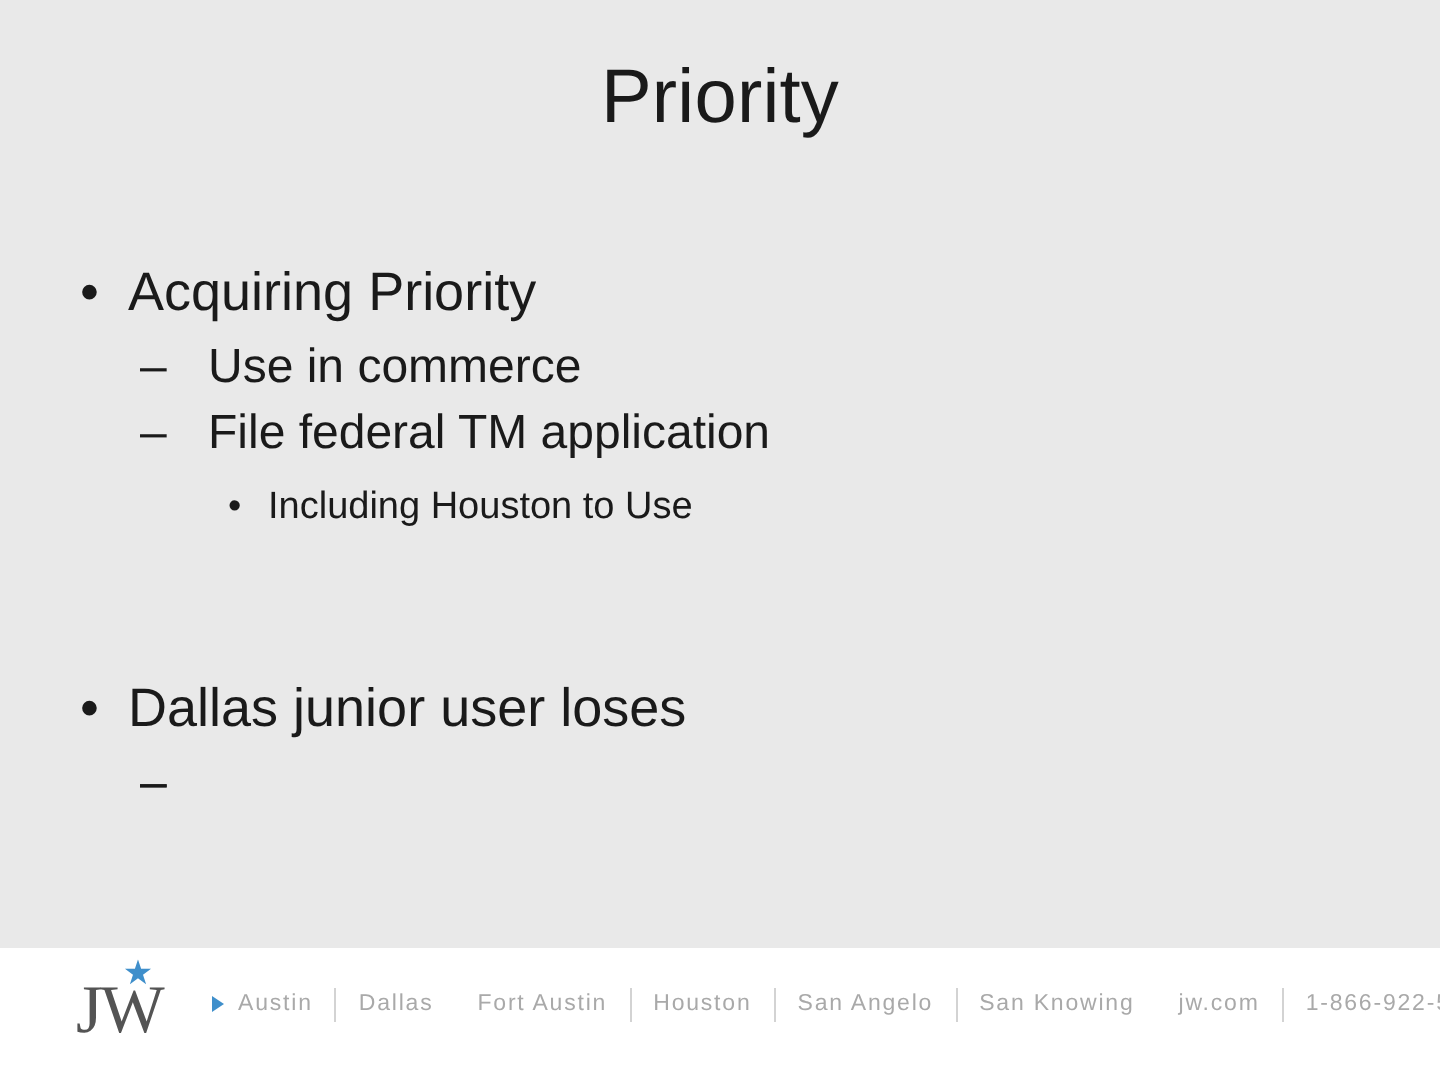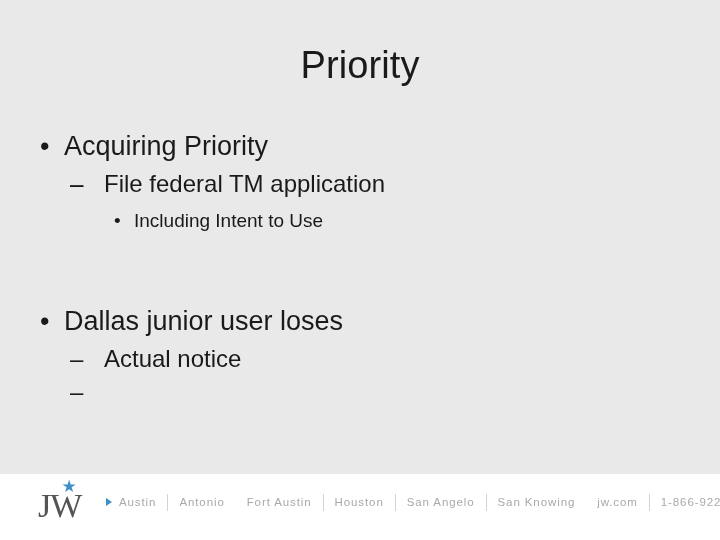--- a/index.html
+++ b/index.html
@@ -30,21 +30,21 @@
     top: 0;
     width: 720px;
     height: 474px;
     background: #e9e9e9;
   }
 
   
   #slide-title {
     position: absolute;
     left: 0;
-    top: 42px;
+    top: 26px;
     width: 720px;
     text-align: center;
     font-size: 38px;
     line-height: 46px;
     font-weight: normal;
     color: #1a1a1a;
     letter-spacing: 0.1px;
     margin: 0;
   }
 
@@ -203,46 +203,46 @@
 <div id="slide">
 
   <div id="slide-body">
 
     <h1 id="slide-title">Priority</h1>
 
     <div id="content">
 
     <div class="group" id="group-1">
           <div class="lvl1"><span class="marker">•</span><span class="text">Acquiring Priority</span></div>
-          <div class="lvl2"><span class="marker">–</span></div>
+          <div class="lvl2"><span class="marker">–</span><span class="text">Use in commerce</span></div>
           <div class="lvl2"><span class="marker">–</span><span class="text">File federal TM application</span></div>
-          <div class="lvl3"><span class="marker">•</span><span class="text">Including Intent to Use</span></div>
+          <div class="lvl3"><span class="marker">•</span><span class="text">Including Houston to Use</span></div>
         </div>
         <div class="group" id="group-2">
           <div class="lvl1"><span class="marker">•</span><span class="text">Dallas junior user loses</span></div>
-          <div class="lvl2"><span class="marker">–</span><span class="text">Actual notice</span></div>
+          <div class="lvl2"><span class="marker">–</span></div>
           <div class="lvl2"><span class="marker">–</span></div>
         </div>
       </div>
   </div>
 
   <div id="footer">
     <div id="footer-inner">
 
       <div id="logo">
         <span id="logo-star">★</span>
         <span id="logo-text">JW</span>
       </div>
 
       <div id="offices">
         <span class="arrow-icon"></span>
 
       <span class="office first">Austin</span>
           <span class="sep"></span>
-          <span class="office">Antonio</span>
+          <span class="office">Dallas</span>
           <span class="office">Fort Austin</span>
           <span class="sep"></span>
           <span class="office">Houston</span>
           <span class="sep"></span>
           <span class="office">San Angelo</span>
           <span class="sep"></span>
           <span class="office">San Knowing</span>
           <span class="office">jw.com</span>
           <span class="sep"></span>
           <span class="office">1-866-922-5559</span>

